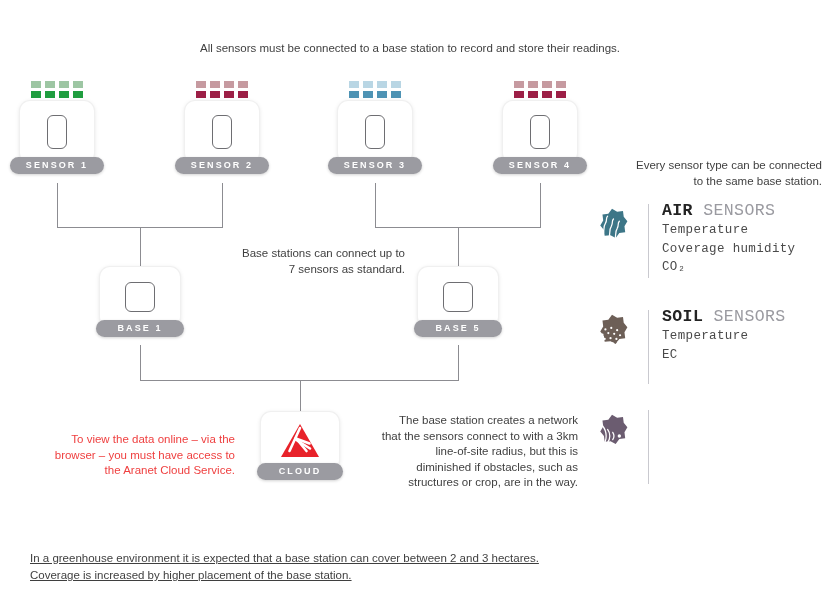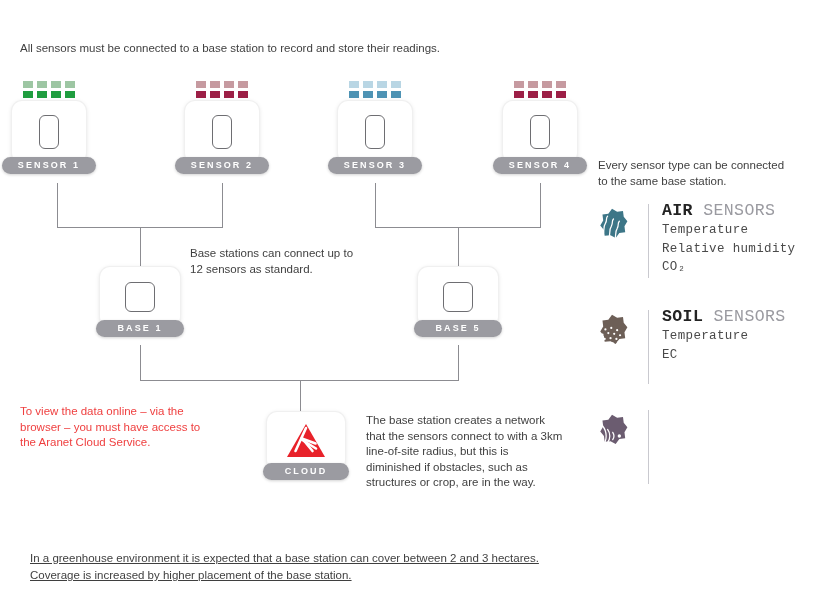--- a/index.html
+++ b/index.html
@@ -13,25 +13,25 @@
     overflow:hidden;
   }
   #stage { position:absolute; inset:0; }
 
   
   .note {
     position:absolute;
     font-size:11.5px;
     line-height:15.5px;
     color:#3f3f3f;
-    text-align:left;
+    text-align:right;
     white-space:pre-line;
   }
   .note.left { text-align:left;text-decoration:underline; }
-  .note.red { color:#ef3f3f; }
+  .note.red { color:#ef3f3f;margin-top:28px; }
 
   
   .ln { position:absolute; background:#8c8c91; }
   .ln.v { width:1px; }
   .ln.h { height:1px; }
 
   
   .device { position:absolute; }
   .dev-body {
     background:#ffffff;
@@ -122,21 +122,21 @@
   <div class="ln v" style="left:375px; top:183px; height:45px;"></div>
   <div class="ln v" style="left:540px; top:183px; height:45px;"></div>
   <div class="ln h" style="left:375px; top:227px; width:166px;"></div>
   <div class="ln v" style="left:458px; top:227px; height:40px;"></div>
 
   <div class="ln v" style="left:140px; top:345px; height:36px;"></div>
   <div class="ln v" style="left:458px; top:345px; height:36px;"></div>
   <div class="ln h" style="left:140px; top:380px; width:318px;"></div>
   <div class="ln v" style="left:300px; top:380px; height:32px;"></div>
 
-  <div class="device sensor" style="left:12px; top:101px;">
+  <div class="device sensor" style="left:20px; top:101px;">
     <div class="leds">
       <i style="background:#9dc6a3"></i>
       <i style="background:#9dc6a3"></i>
       <i style="background:#9dc6a3"></i>
       <i style="background:#9dc6a3"></i>
       <i style="background:#1f9d3f"></i>
       <i style="background:#1f9d3f"></i>
       <i style="background:#1f9d3f"></i>
       <i style="background:#1f9d3f"></i>
     </div>
@@ -204,37 +204,37 @@
     <div class="dev-pill">BASE 1</div>
   </div>
 
   <div class="device base" style="left:418px; top:267px;">
     <div class="dev-body">
       <div class="sq"></div>
     </div>
     <div class="dev-pill">BASE 5</div>
   </div>
 
-  <div class="device cloud" style="left:267px; top:412px;">
+  <div class="device cloud" style="left:261px; top:412px;">
     <div class="dev-body">
       <svg width="42" height="38" viewBox="0 0 42 38">
         <polygon points="21,2 40,35 2,35" fill="#e8222a"></polygon>
         <g stroke="#ffffff" stroke-width="2.6" stroke-linecap="round" fill="none">
           <line x1="21" y1="6" x2="10.5" y2="29"></line>
           <line x1="16.8" y1="16" x2="27.5" y2="29"></line>
           <line x1="16.8" y1="16.5" x2="30.5" y2="21.5"></line>
           <line x1="16.6" y1="17.5" x2="31" y2="26.5"></line>
         </g>
       </svg>
     </div>
     <div class="dev-pill">CLOUD</div>
   </div>
 
   <div class="note" style="left:190px; top:246px; width:215px;">Base stations can connect up to
-12 sensors as standard.</div>
+7 sensors as standard.</div>
 
 
   <div class="note red" style="left:20px; top:404px; width:215px;">To view the data online – via the
 browser – you must have access to
 the Aranet Cloud Service.</div>
 
 
   <div class="note" style="left:366px; top:413px; width:212px;">The base station creates a network
 that the sensors connect to with a 3km
 line-of-site radius, but this is
@@ -250,21 +250,21 @@
       <g stroke="#ffffff" stroke-width="1.7" fill="none" stroke-linecap="round">
         <path d="M17 38 C21 31, 17 27, 21 21 C24 16, 21 14, 24 11"></path>
         <path d="M25 42 C29 35, 25 31, 29 25 C32 20, 29 18, 32 15"></path>
         <path d="M33 45 C37 38, 33 34, 37 28 C40 23, 37 21, 40 18"></path>
       </g>
     </svg>
     <div class="divider"></div>
     <div class="tb-text">
       <div class="tb-title"><b>AIR</b><span> SENSORS</span></div>
       <div class="tb-item">Temperature</div>
-      <div class="tb-item">Relative humidity</div>
+      <div class="tb-item">Coverage humidity</div>
       <div class="tb-item">CO₂</div>
     </div>
   </div>
 
   <div class="typeblock" style="left:590px; top:306px; height:78px;">
     <svg class="blob" viewBox="0 0 60 60">
       <path fill="#6d5f57" d="M30 1 l7 4 8 -1 1 8 5 6 -4 7 1 8 -8 1 -5 7 -7 -4 -8 1 -1 -8 -5 -6 4 -7 -1 -8 8 -1z"></path>
       <g fill="#ffffff">
         <circle cx="21" cy="21" r="1.5"></circle>
           <circle cx="29" cy="19" r="1.5"></circle>

